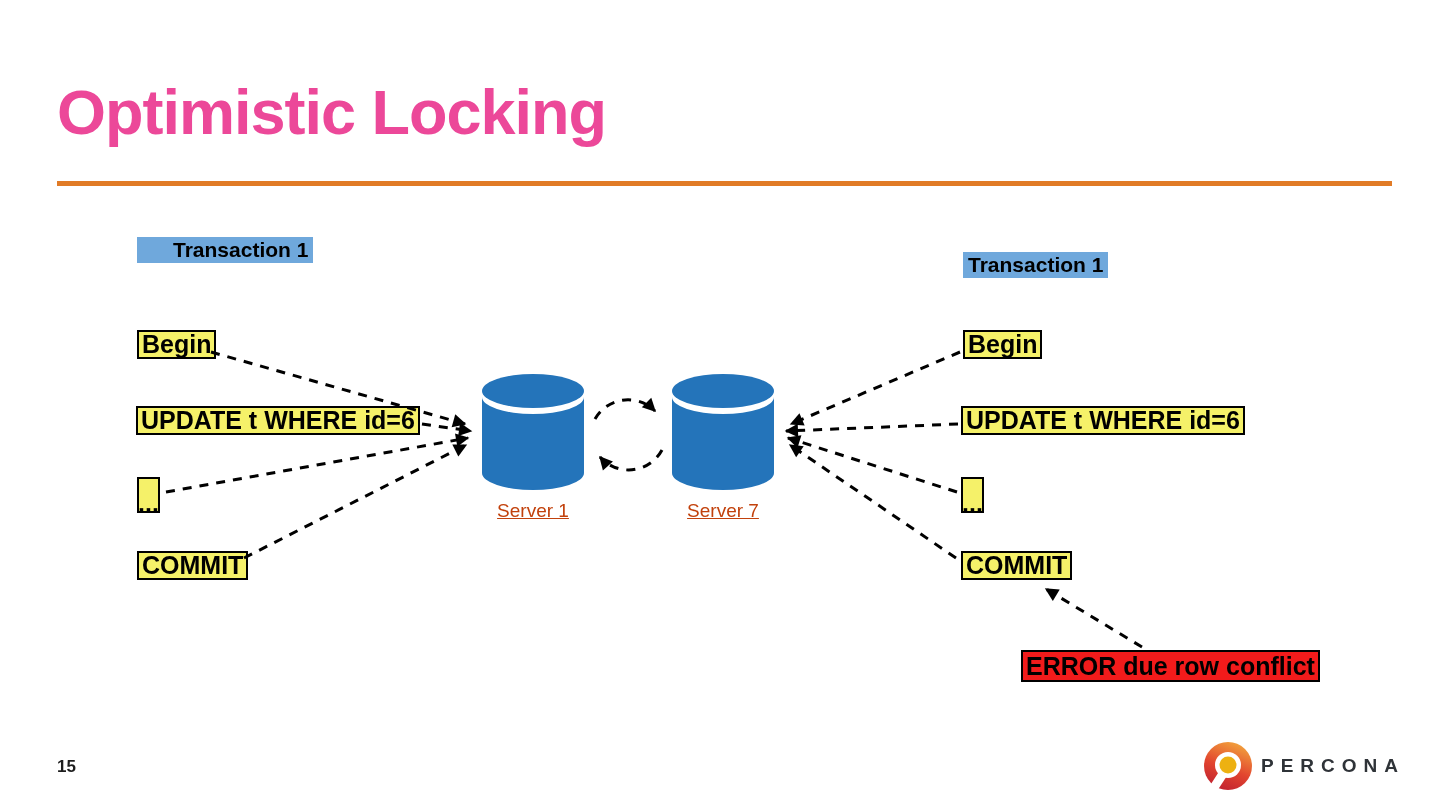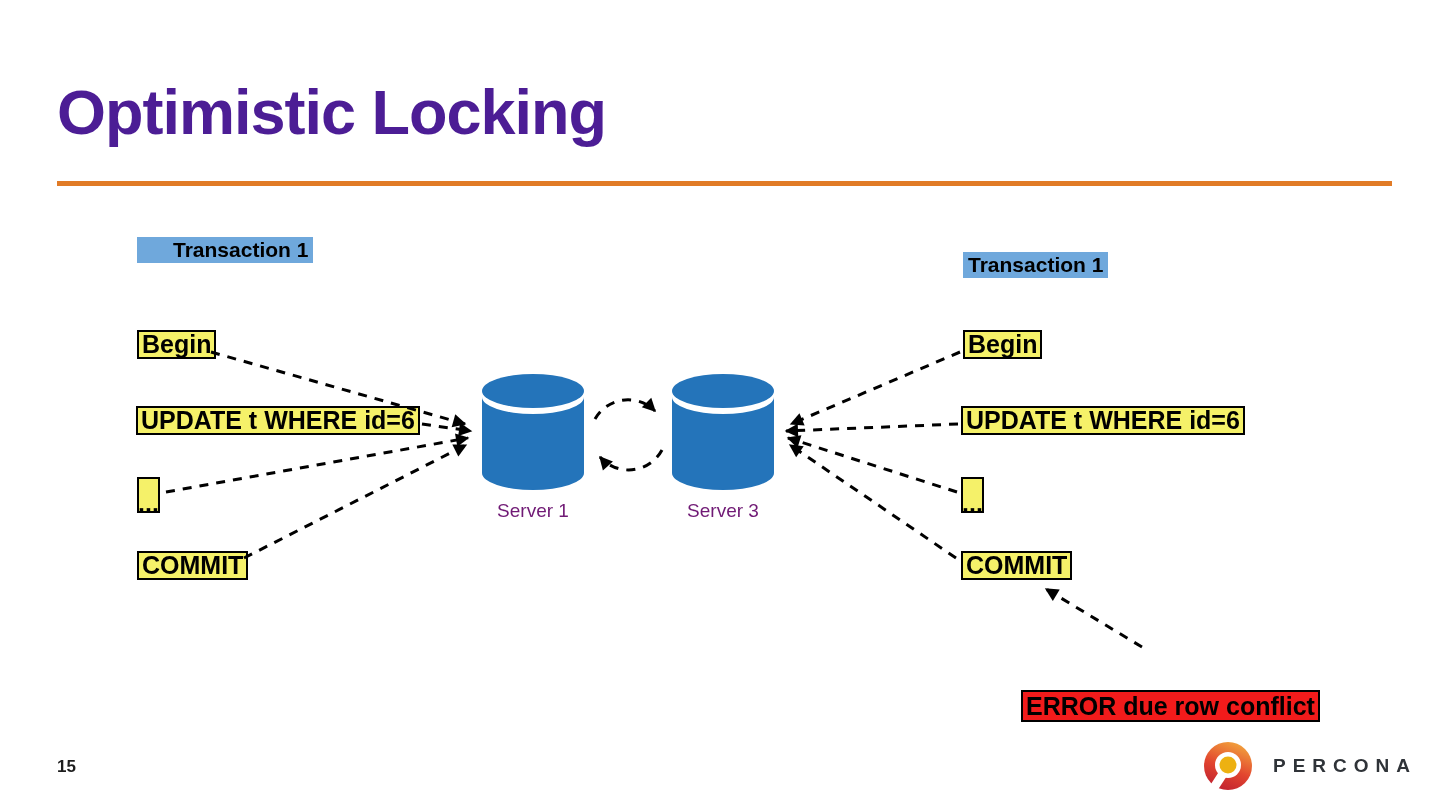--- a/index.html
+++ b/index.html
@@ -2,21 +2,21 @@
 <html style="--accent-orange: #E17B26; --highlight-blue: #6FA8DC; --highlight-yellow: #F5F169; --error-red: #F21B1B; --server-blue: #2474BA;"><head>
 <meta charset="utf-8">
 <style>
   html,body { margin:0; padding:0; background:#ffffff; }
   .slide {
     position:relative; width:1440px; height:810px; background:#ffffff;
     font-family:"Liberation Sans", sans-serif; overflow:hidden;
   }
   .title {
     position:absolute; left:57px; top:76px; margin:0;
-    font-size:63px; font-weight:700; color:#4c1d95; letter-spacing:-1px;
+    font-size:63px; font-weight:700; color:#ec4899; letter-spacing:-1px;
   }
   .divider {
     position:absolute; left:57px; top:181px; width:1335px; height:5px;
     background:var(--accent-orange,#e17b26);
   }
   .thead {
     position:absolute; background:var(--highlight-blue,#6fa8dc); color:#000;
     font-weight:700; font-size:21px; line-height:26px; padding:0 5px; white-space:nowrap;
   }
   .tag {
@@ -24,35 +24,35 @@
     border:2px solid #000; font-weight:700; font-size:25px; line-height:25px;
     padding:0 3px; white-space:nowrap;
   }
   .tag.dots {
     width:15px; height:32px; display:flex; align-items:flex-end;
     justify-content:center; line-height:16px; padding:0 2px;
   }
   .tag.error-tag { background:var(--error-red,#f21b1b); line-height:28px; }
   .server-label {
     position:absolute; width:120px; text-align:center;
-    font-size:19px; color:#701a75; font-weight:400;
+    font-size:19px; color:#c2410c; font-weight:400;text-decoration:underline;
   }
   .pagenum {
     position:absolute; left:57px; top:757px;
     font-size:17px; font-weight:700; color:#1d1d1d;text-align:right;
   }
   .svg-layer { position:absolute; left:0; top:0; width:1440px; height:810px; pointer-events:none; }
   .dash {
     fill:none; stroke:#000; stroke-width:3; stroke-dasharray:9 8;
     marker-end:url(#arrowhead);
   }
   .cyl { fill:var(--server-blue,#2474ba); }
   .footer-logo {
     position:absolute; left:1202px; top:740px;
-    display:flex; align-items:center; gap:19px;
+    display:flex; align-items:center; gap:7px;
   }
   .brand-text {
     font-size:19px; font-weight:700; letter-spacing:7px; color:#2f3338;
   }
 </style>
 </head>
 <body>
 
 <div class="slide">
 
@@ -64,24 +64,24 @@
   <div class="tag" style="left:136px; top:406px;">UPDATE t WHERE id=6</div>
   <div class="tag dots" style="left:137px; top:477px;">...</div>
   <div class="tag" style="left:137px; top:551px;">COMMIT</div>
 
   <div class="thead" style="left:963px; top:252px;">Transaction 1</div>
   <div class="tag" style="left:963px; top:330px;">Begin</div>
   <div class="tag" style="left:961px; top:406px;">UPDATE t WHERE id=6</div>
   <div class="tag dots" style="left:961px; top:477px;">...</div>
   <div class="tag" style="left:961px; top:551px;">COMMIT</div>
 
-  <div class="tag error-tag" style="left:1021px; top:650px;margin-top:40px;">ERROR due row conflict</div>
+  <div class="tag error-tag" style="left:1021px; top:650px;">ERROR due row conflict</div>
 
   <div class="server-label" style="left:473px; top:500px;">Server 1</div>
-  <div class="server-label" style="left:663px; top:500px;">Server 3</div>
+  <div class="server-label" style="left:663px; top:500px;">Server 7</div>
 
   <svg class="svg-layer" viewBox="0 0 1440 810">
     <defs>
       <marker id="arrowhead" viewBox="0 0 12 12" refX="10" refY="6" markerWidth="16" markerHeight="16" markerUnits="userSpaceOnUse" orient="auto">
         <path d="M1,1 L11,6 L1,11 Z" fill="#000"></path>
       </marker>
     </defs>
 
     <g>
       <ellipse class="cyl" cx="533" cy="391" rx="51" ry="17"></ellipse>

